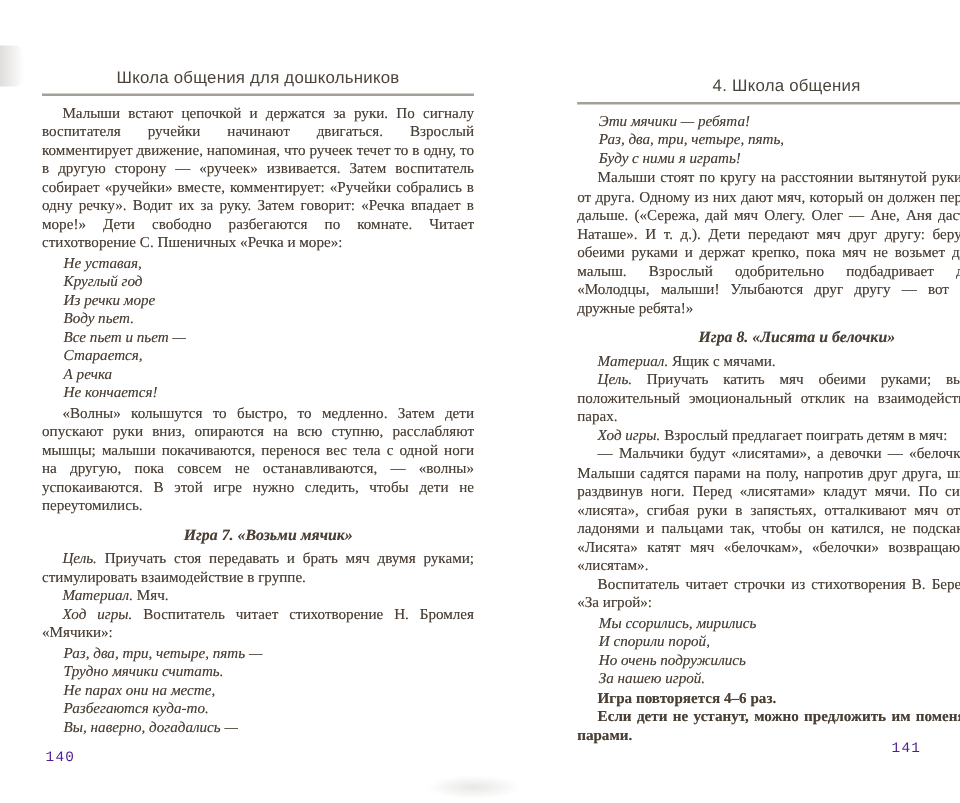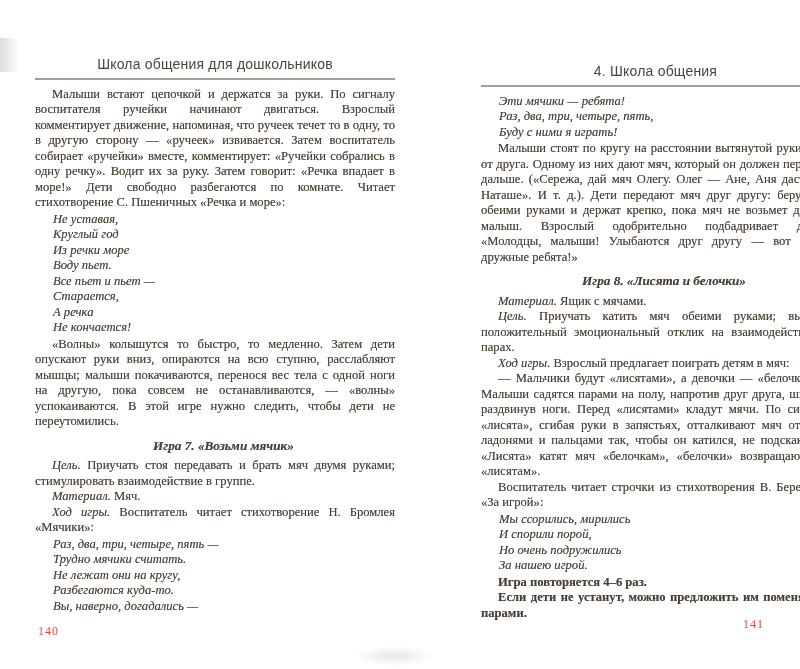--- a/index.html
+++ b/index.html
@@ -46,24 +46,24 @@
     font-style: italic;
     text-align: center;
     text-indent: 17px;
     margin: 8px 0 5px 0;
   }
   .lead { font-style: italic; }
   .it { }
   .bold { font-weight: bold; }
   .pagenum {
     position: absolute;
-    font-family: Liberation Serif, serif;
+    font-family: Liberation Mono, monospace;
     font-size: 12px;
     letter-spacing: 1px;
-    color: #ef4444;
+    color: #4c1d95;
   }
   .pagenum-left  { left: 38px;  top: 624px; }
   .pagenum-right { left: 743px; top: 617px; text-align: center; }
   .scan-smudge {
     position: absolute;
     left: 0; top: 38px;
     width: 20px; height: 34px;
     background: linear-gradient(to right, rgba(160,158,152,0.35), rgba(160,158,152,0.0));
     border-radius: 0 8px 8px 0;
   }
@@ -106,21 +106,21 @@
 
     <p class="body indent"><span class="lead">Цель.</span> <span>Приучать стоя передавать и брать мяч двумя руками; стимулировать взаимодействие в группе.</span></p>
 
     <p class="body indent"><span class="lead">Материал.</span> <span>Мяч.</span></p>
 
     <p class="body indent"><span class="lead">Ход игры.</span> <span>Воспитатель читает стихотворение Н. Бромлея «Мячики»:</span></p>
 
     <div class="poem">
       <div class="poem-line">Раз, два, три, четыре, пять —</div>
       <div class="poem-line">Трудно мячики считать.</div>
-      <div class="poem-line">Не лежат они на кругу,</div>
+      <div class="poem-line">Не парах они на месте,</div>
       <div class="poem-line">Разбегаются куда-то.</div>
       <div class="poem-line">Вы, наверно, догадались —</div>
     </div>
   </div>
 
   <div class="page page-right">
     <div class="running-head">
       <span>4. Школа общения</span>
     </div>
 

